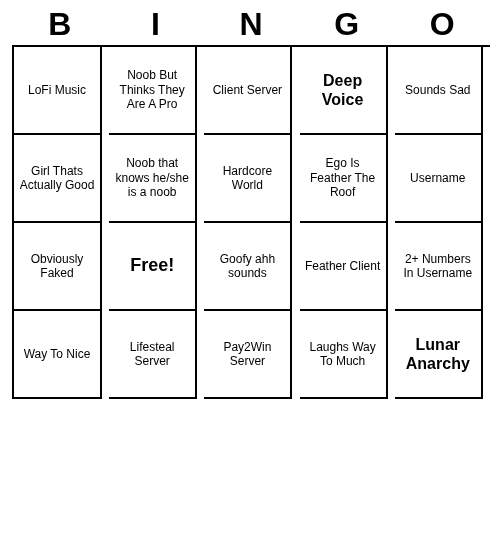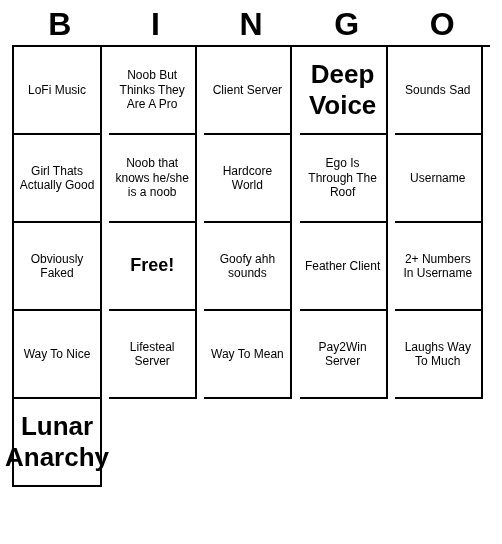--- a/index.html
+++ b/index.html
@@ -62,21 +62,21 @@
       line-height: 1.2;
     }
 
     .bingo-cell.free {
       font-size: 18px;
       font-weight: bold;
       text-align: center;
     }
 
     .bingo-cell.large-bold {
-      font-size: 26px;
+      font-size: 16px;
       font-weight: bold;
     }
   </style>
 </head>
 <body>
 
 <div class="bingo-container">
   <div class="bingo-header">
   <div class="bingo-letter">B</div>
       <div class="bingo-letter">I</div>
@@ -87,28 +87,27 @@
   <div id="bingo-grid-wrapper">
   <div class="bingo-grid">
         <div class="bingo-cell">LoFi Music</div>
         <div class="bingo-cell">Noob But Thinks They Are A Pro</div>
         <div class="bingo-cell">Client Server</div>
         <div class="bingo-cell large-bold">Deep Voice</div>
         <div class="bingo-cell">Sounds Sad</div>
         <div class="bingo-cell">Girl Thats Actually Good</div>
         <div class="bingo-cell">Noob that knows he/she is a noob</div>
         <div class="bingo-cell">Hardcore World</div>
-        <div class="bingo-cell">Ego Is Through The Roof</div>
+        <div class="bingo-cell">Ego Is Feather The Roof</div>
         <div class="bingo-cell">Username</div>
         <div class="bingo-cell">Obviously Faked</div>
         <div class="bingo-cell free">Free!</div>
         <div class="bingo-cell">Goofy ahh sounds</div>
         <div class="bingo-cell">Feather Client</div>
         <div class="bingo-cell">2+ Numbers In Username</div>
         <div class="bingo-cell">Way To Nice</div>
         <div class="bingo-cell">Lifesteal Server</div>
-        <div class="bingo-cell">Way To Mean</div>
         <div class="bingo-cell">Pay2Win Server</div>
         <div class="bingo-cell">Laughs Way To Much</div>
         <div class="bingo-cell large-bold">Lunar Anarchy</div>
       </div>
     </div>
 </div>
 
 </body></html>

